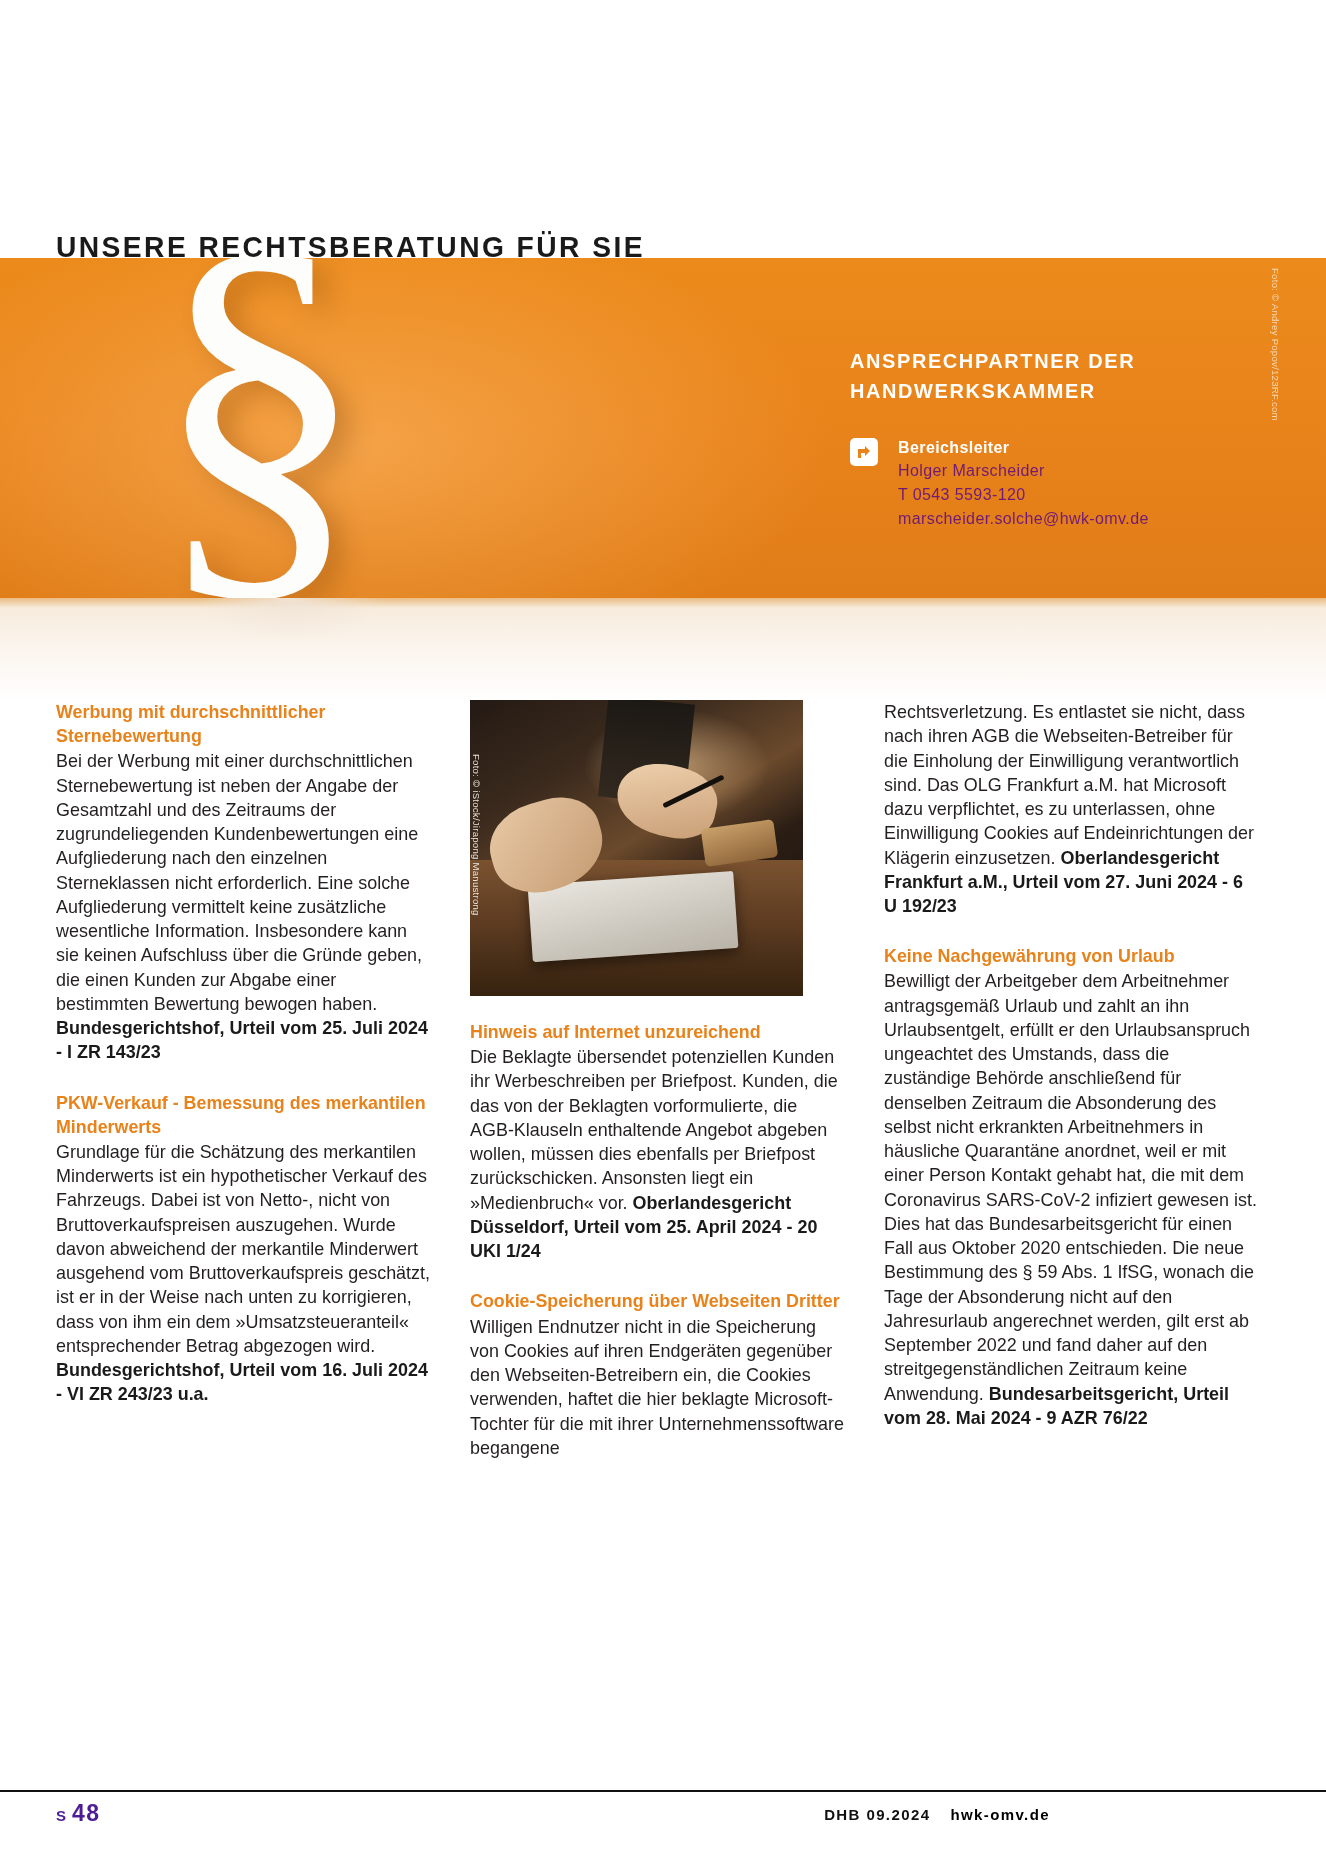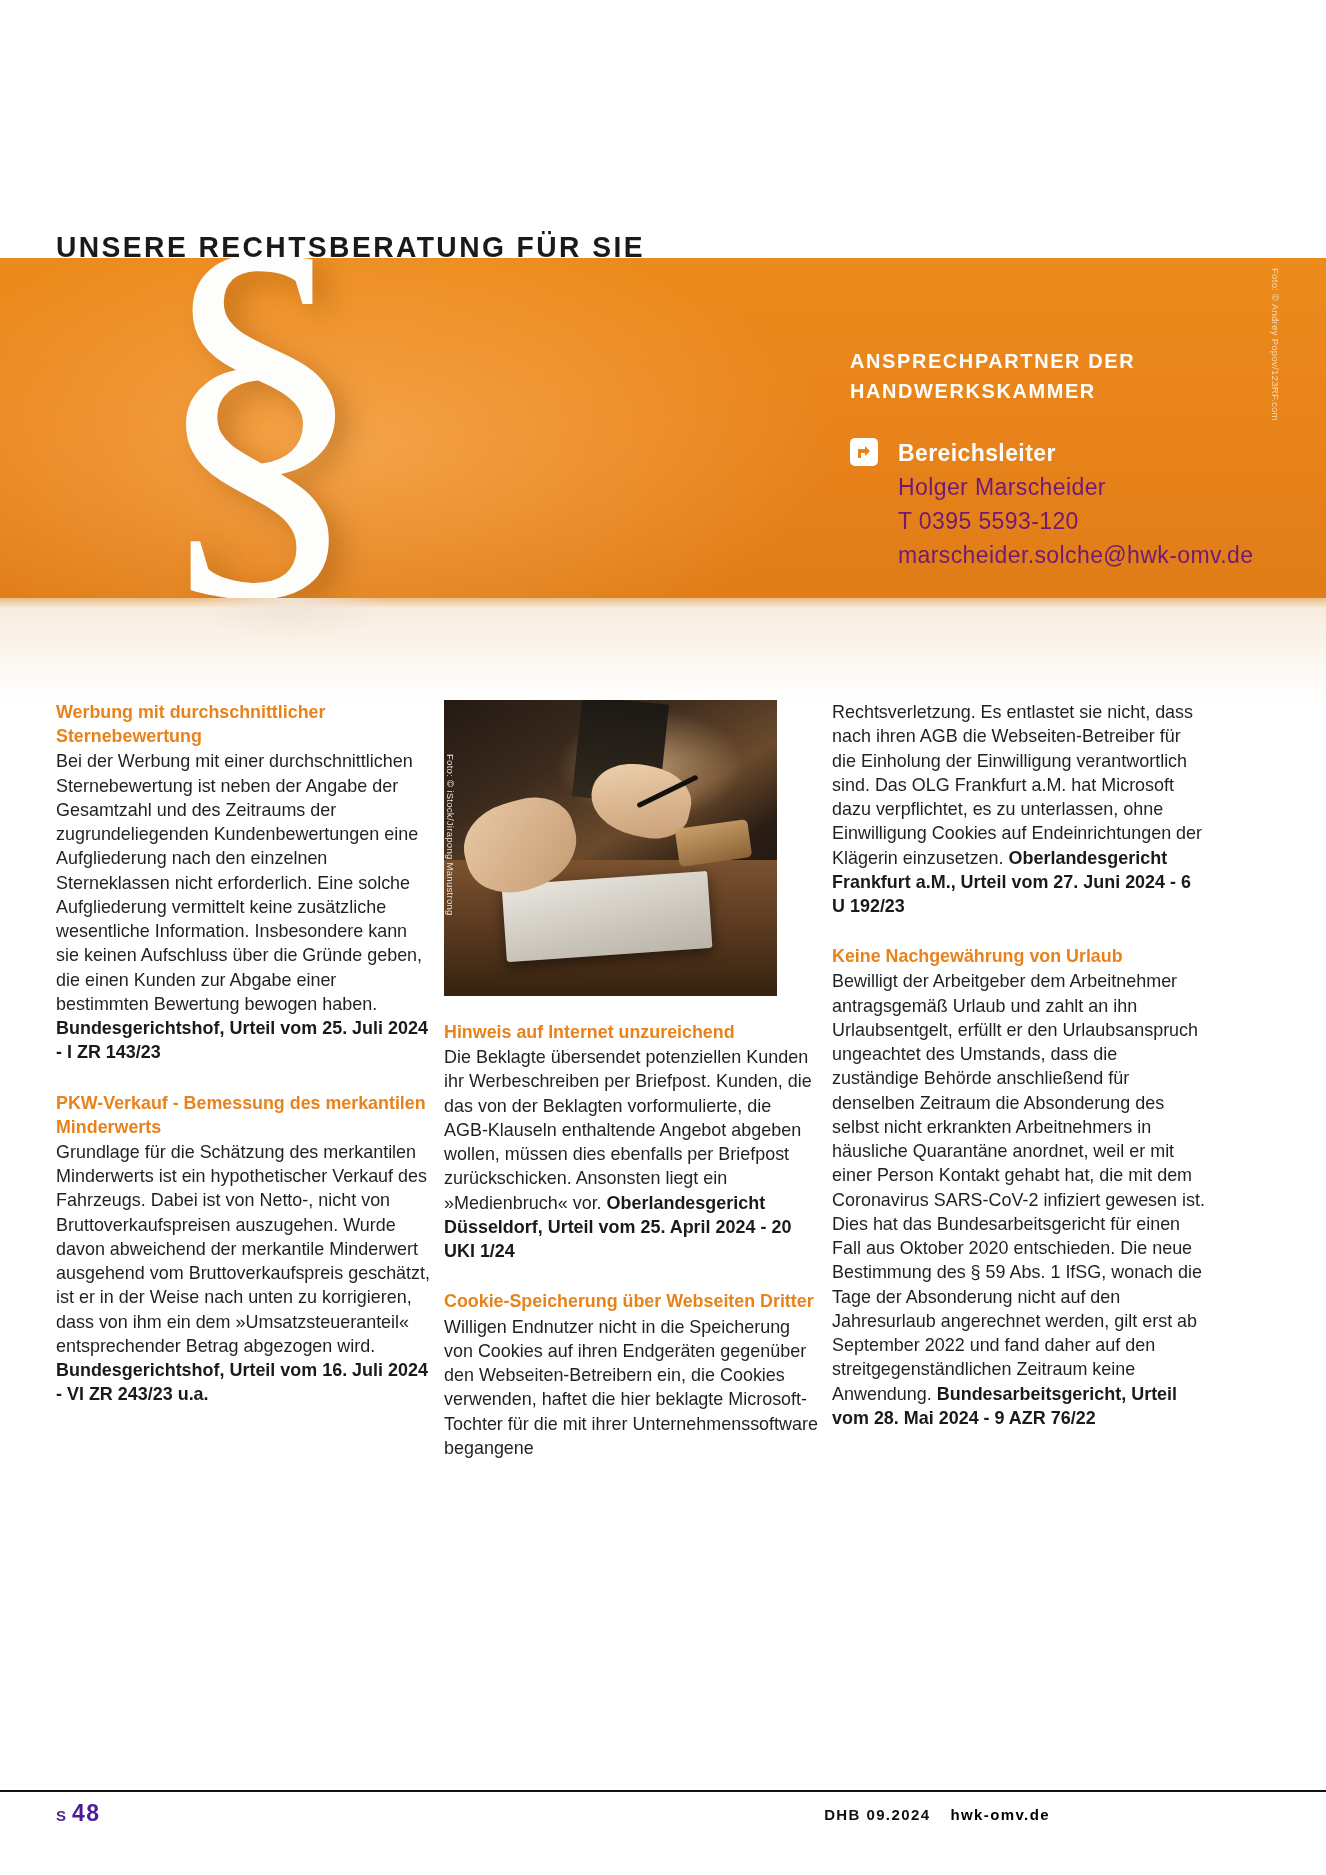--- a/index.html
+++ b/index.html
@@ -60,33 +60,33 @@
     transform: scaleX(0.95); transform-origin: left top;
   }
   .contact-group { margin-top: 30px; display: flex; align-items: flex-start; }
   .contact-group.second { margin-top: 36px; padding-left: 48px; }
   .bullet-icon {
     width: 28px; height: 28px; border-radius: 5px; background: #ffffff;
     margin-right: 20px; flex: 0 0 auto; position: relative; top: 2px;
     display:flex; align-items:center; justify-content:center;
   }
   .bullet-icon svg { display:block; }
-  .contact-lines { font-size: 23px; line-height: 1.48; letter-spacing: .4px; }
+  .contact-lines { font-size: 16px; line-height: 1.48; letter-spacing: .4px; }
   .contact-role { font-weight: bold; }
   .contact-val { font-weight: normal; color: #701a75; }
   .photo-credit-hero {
     position: absolute; left: 1281px; top: 268px;
     font-size: 9.5px; color: #f8d9b4; letter-spacing: .3px;
     transform: rotate(90deg); transform-origin: left top; white-space: nowrap;
   }
 
   
   .cols {
     position: absolute; left: 56px; top: 700px; width: 1218px; height: 1010px;
-    display: flex; 
+    display: flex; gap: 26px;
   }
   .col { width: 388px; position: relative; }
   .art-head {
     color: #e8821a; font-weight: bold; font-size: 18.6px; line-height: 1.30;
     transform: scaleX(0.96); transform-origin: left top; margin-bottom: 1px;
   }
   .art-body {
     color: #231f20; font-size: 18.6px; line-height: 1.305;
     transform: scaleX(0.965); transform-origin: left top;
   }
@@ -183,21 +183,21 @@
 
     <div class="contact-group">
       <span class="bullet-icon">
         <svg width="16" height="16" viewBox="0 0 16 16" aria-hidden="true">
           <path d="M2 5 L9 5 L9 2 L14 7 L9 12 L9 9 L5 9 L5 14 L2 14 Z" fill="#e8821a"></path>
         </svg>
       </span>
       <span class="contact-lines">
         <span class="contact-role">Bereichsleiter</span><br>
         <span class="contact-val">Holger Marscheider</span><br>
-        <span class="contact-val">T 0395 5593-120</span><br>
+        <span class="contact-val">T 0543 5593-120</span><br>
         <span class="contact-val">marscheider.solche@hwk-omv.de</span>
       </span>
     </div>
 
   </div>
 
   <div class="cols">
 
     <div class="col">
       <div class="block">

